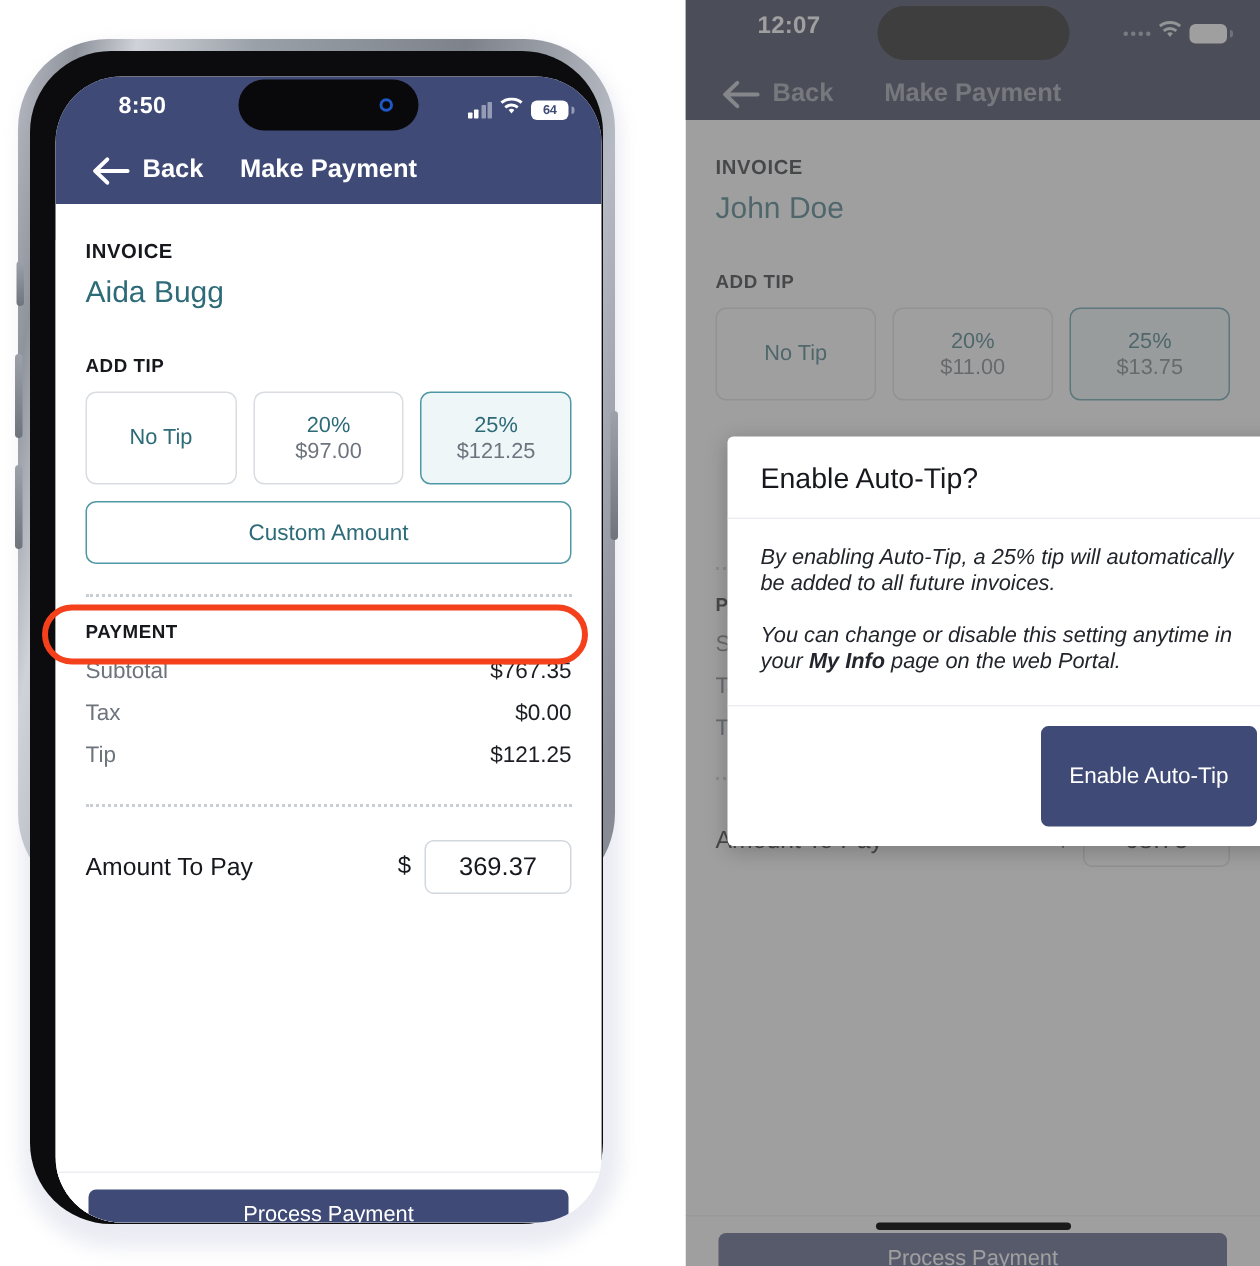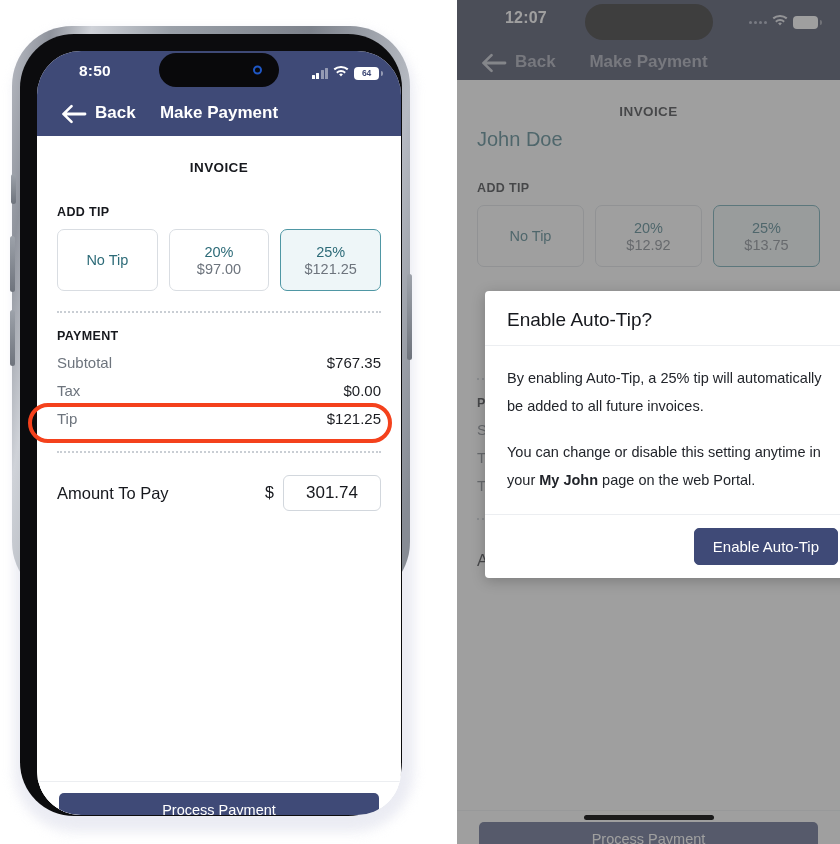--- a/index.html
+++ b/index.html
@@ -76,21 +76,21 @@
   .batt.solid{background:#fff;}
 
   .navbar{position:relative;height:41px;padding-left:34px;}
   .back-arrow{position:absolute;left:22px;top:6px;width:30px;height:26px;}
   .back-arrow svg{display:block;}
   .back-label{position:absolute;left:58px;top:8px;color:#fff;font-size:17px;font-weight:600;}
   .nav-title{position:absolute;left:50%;transform:translateX(-50%);top:8px;color:#fff;font-size:17px;font-weight:700;white-space:nowrap;}
 
   .screen-body{background:#fff;position:relative;padding:0 20px;height:calc(100% - 85px);box-sizing:border-box;}
 
-  .inv-label{text-align:center;font-size:13.5px;font-weight:700;color:#16181d;letter-spacing:.4px;margin-top:24px;}
+  .inv-label{font-size:13.5px;font-weight:700;color:#16181d;letter-spacing:.4px;margin-top:24px;}
   .inv-name{font-size:20px;color:#2d6b78;margin-top:9px;font-weight:400;}
 
   .sec-label{font-size:12.5px;font-weight:700;color:#16181d;letter-spacing:.35px;margin-top:30px;}
 
   .tiprow{display:flex;gap:11px;margin-top:10px;}
   .tipbtn{
     flex:1;height:62px;border:1px solid #d9dde2;border-radius:7px;background:#fff;
     display:flex;flex-direction:column;align-items:center;justify-content:center;gap:1px;
     box-sizing:border-box;
   }
@@ -171,33 +171,33 @@
   .dim{position:absolute;inset:0;background:rgba(100,100,100,.62);z-index:20;pointer-events:none;}
 
   .modal{
     position:absolute;z-index:30;left:28px;top:291px;width:370px;
     background:#fff;border-radius:4px;box-shadow:0 3px 14px rgba(0,0,0,.22);
     overflow:hidden;
   }
   .modal-head{padding:18px 22px 14px 22px;border-bottom:1px solid #eceef1;}
   .modal-title{font-size:19px;color:#16181d;font-weight:400;}
   .modal-body{padding:18px 22px 20px 22px;}
-  .modal-p{font-size:14.5px;line-height:28px;color:#22252b;}
+  .modal-p{font-size:14.5px;line-height:17px;color:#22252b;font-style:italic;}
   .modal-p + .modal-p{margin-top:18px;}
   .modal-p b{font-weight:700;}
   .modal-foot{
     border-top:1px solid #eceef1;padding:13px 17px;display:flex;justify-content:flex-end;gap:11px;
   }
   .btn-cancel{
     border:1px solid #b9bccf;border-radius:5px;background:#fff;color:#3f4a77;
     padding:9px 20px;font-size:15px;
   }
   .btn-confirm{
     border:1px solid #3f4a77;border-radius:5px;background:#3f4a77;color:#fff;
-    padding:9px 18px;font-size:15px;
+    padding:24px 18px;font-size:15px;
   }
   #right-phone .home-ind{background:#1a1a1a;bottom:24px;z-index:25;}
 </style>
 </head>
 <body>
 
 <div class="stage">
 
   <div id="left-phone">
     <div class="dev-shadow"></div>
@@ -236,37 +236,39 @@
                     <path d="M11.6 4.3 3.4 12.2a1.1 1.1 0 0 0 0 1.6l8.2 7.9a1.3 1.3 0 0 0 1.9-1.8l-5.7-5.5H26a1.4 1.4 0 0 0 0-2.8H7.8l5.7-5.5a1.3 1.3 0 0 0-1.9-1.8z" fill="#ffffff"></path>
                   </svg>
               </div>
               <div class="back-label">Back</div>
               <div class="nav-title">Make Payment</div>
             </div>
           </div>
 
           <div class="screen-body">
             <div class="inv-label">INVOICE</div>
+            <div class="inv-name">Aida Bugg</div>
 
             <div class="sec-label">ADD TIP</div>
 
             <div class="tiprow">
               <div class="tipbtn">
                 <div class="tip-only">No Tip</div>
               </div>
               <div class="tipbtn">
                 <div class="tip-pct">20%</div>
                 <div class="tip-amt">$97.00</div>
               </div>
               <div class="tipbtn sel">
                 <div class="tip-pct">25%</div>
                 <div class="tip-amt">$121.25</div>
               </div>
             </div>
 
+            <div class="custom-btn">Custom Amount</div>
 
 
             <div class="dotted"></div>
 
             <div class="pay-label">PAYMENT</div>
 
             <div class="payrow">
               <span class="pay-k">Subtotal</span>
               <span class="pay-v">$767.35</span>
             </div>
@@ -278,21 +280,21 @@
               <span class="pay-k">Tip</span>
               <span class="pay-v">$121.25</span>
             </div>
 
             <div class="dotted t2"></div>
 
             <div class="atp-row">
               <span class="atp-label">Amount To Pay</span>
               <span class="atp-right">
                 <span class="atp-dollar">$</span>
-                <span class="atp-box">301.74</span>
+                <span class="atp-box">369.37</span>
               </span>
             </div>
 
             <div class="footer-bar">
               <div class="process-btn">Process Payment</div>
             </div>
 
           </div>
         </div>
       </div>
@@ -337,21 +339,21 @@
       <div class="inv-name">John Doe</div>
 
       <div class="sec-label">ADD TIP</div>
 
       <div class="tiprow">
         <div class="tipbtn">
           <div class="tip-only">No Tip</div>
         </div>
         <div class="tipbtn">
           <div class="tip-pct">20%</div>
-          <div class="tip-amt">$12.92</div>
+          <div class="tip-amt">$11.00</div>
         </div>
         <div class="tipbtn sel">
           <div class="tip-pct">25%</div>
           <div class="tip-amt">$13.75</div>
         </div>
       </div>
 
       <div class="custom-btn" style="visibility:hidden"></div>
       <div class="chkrow" style="visibility:hidden"></div>
 
@@ -389,21 +391,21 @@
 
     <div class="dim"></div>
     <div class="home-ind"></div>
 
     <div class="modal">
       <div class="modal-head">
         <div class="modal-title">Enable Auto-Tip?</div>
       </div>
       <div class="modal-body">
         <div class="modal-p">By enabling Auto-Tip, a 25% tip will automatically be added to all future invoices.</div>
-        <div class="modal-p"><span>You can change or disable this setting anytime in your </span><b>My John</b><span> page on the web Portal.</span></div>
+        <div class="modal-p"><span>You can change or disable this setting anytime in your </span><b>My Info</b><span> page on the web Portal.</span></div>
       </div>
       <div class="modal-foot">
         <div class="btn-confirm">Enable Auto-Tip</div>
       </div>
     </div>
   </div>
 
 </div>
 
 </body></html>

